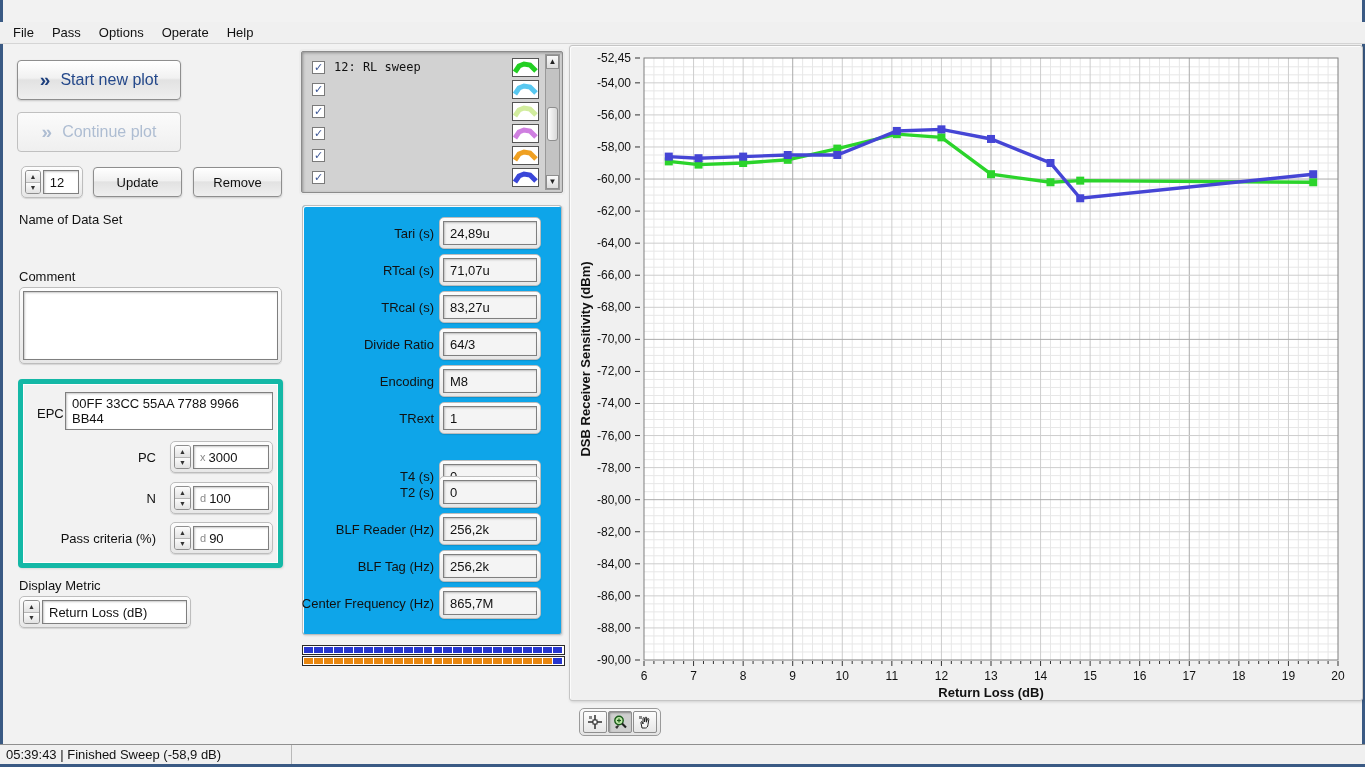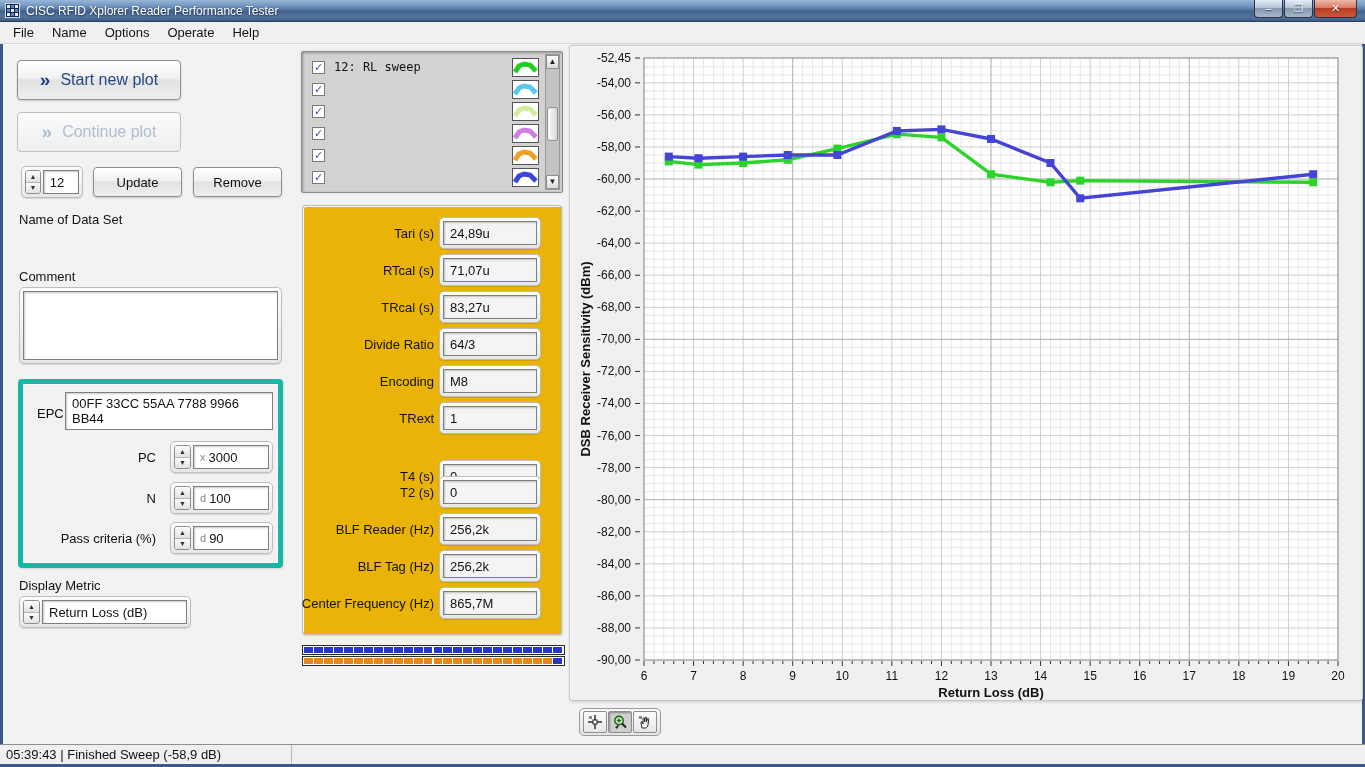--- a/index.html
+++ b/index.html
@@ -66,21 +66,21 @@
   .legend-label { font-family:"DejaVu Sans Mono", monospace; font-size:12px; flex:1; }
   .swatch { width:27px; height:19px; background:#fff; border:1px solid #555; margin-right:3px; }
   .legend-scroll { position:absolute; right:2px; top:2px; bottom:2px; width:15px; background:#c3c3c3;
                    border:1px solid #999; display:flex; flex-direction:column; justify-content:space-between; }
   .scroll-btn { height:14px; background:linear-gradient(#fafafa,#dcdcdc); border:1px solid #8e8e8e;
                 font-size:8px; text-align:center; line-height:12px; color:#222; cursor:pointer; }
   .scroll-thumb { position:absolute; left:1px; width:11px; top:52px; height:34px; border:1px solid #8e8e8e;
                   border-radius:3px; background:linear-gradient(90deg,#fcfcfc,#d8d8d8); cursor:grab; }
 
   
-  .param-panel { position:absolute; left:299px; top:205px; width:260px; height:430px; background:#eab308;
+  .param-panel { position:absolute; left:299px; top:205px; width:260px; height:430px; background:#0ea5e9;
                  border:1px solid #bdbdbd; border-radius:3px; box-shadow:inset 1px 1px 0 #fbfbfb, 1px 1px 2px rgba(0,0,0,.12); }
   .param-row { position:absolute; height:26px; right:20px; display:flex; align-items:center; }
   .param-row .plabel { font-size:13px; margin-right:5px; white-space:nowrap; }
   .param-row .pring { width:102px; height:32px; display:flex; align-items:center;justify-content:flex-end; }
 
   
   .pbar { position:absolute; left:299px; width:263px; height:10px; border:1px solid #2a2a2a; background:#fff; padding:1px; }
   .pbar .fill { width:100%; height:100%; position:relative; }
 
   
@@ -95,43 +95,24 @@
   
   .statusbar { position:absolute; left:-3px; bottom:0; width:1365px; height:20px; background:#f0f0f0;
                border-top:1px solid #8f8f8f; display:flex; align-items:center; font-size:13px; }
   .status-cell { padding:0 6px; height:100%; display:flex; align-items:center; border-right:1px solid #b9b9b9; min-width:292px; }
 </style>
 </head>
 <body>
 
 <div class="window">
 
-  <div class="titlebar">
-    <div class="app-icon">
-        <i></i>
-        <i></i>
-        <i></i>
-        <i></i>
-        <i></i>
-        <i></i>
-        <i></i>
-        <i></i>
-        <i></i>
-      </div>
-    <div class="title-text">CISC RFID Xplorer Reader Performance Tester</div>
-    <div class="win-controls">
-      <div class="win-btn">–</div>
-      <div class="win-btn">❐</div>
-      <div class="win-btn close">✕</div>
-    </div>
-  </div>
 
   <div class="menubar" id="menubar">
       <div class="menu-item">File</div>
-      <div class="menu-item">Name</div>
+      <div class="menu-item">Pass</div>
       <div class="menu-item">Options</div>
       <div class="menu-item">Operate</div>
       <div class="menu-item">Help</div>
     </div>
 
   <div class="big-btn" style="top:60px;">
     <div class="lv-btn">
       <span class="chev">»</span>
       <span class="big-label">Start new plot</span>
     </div>

